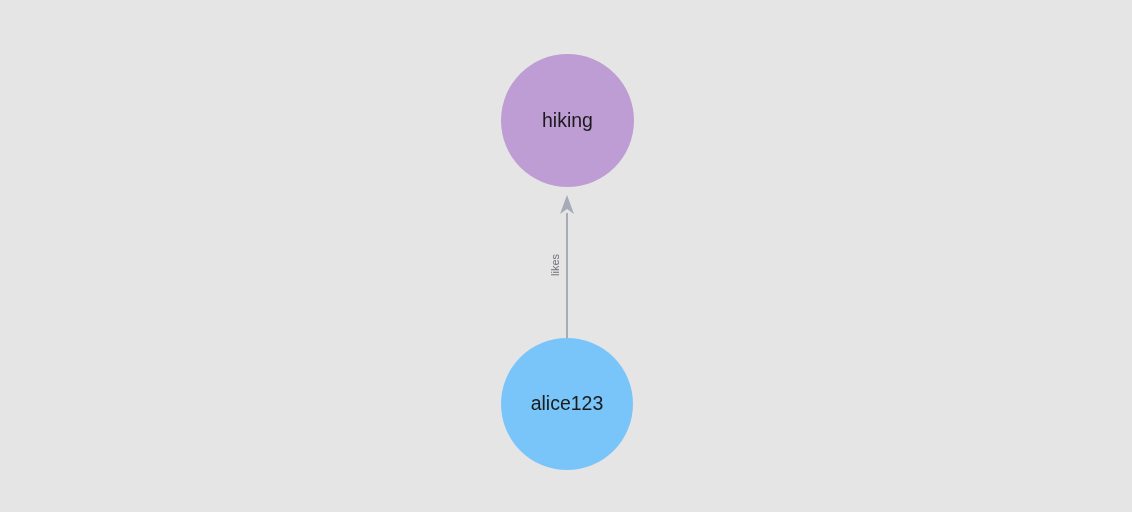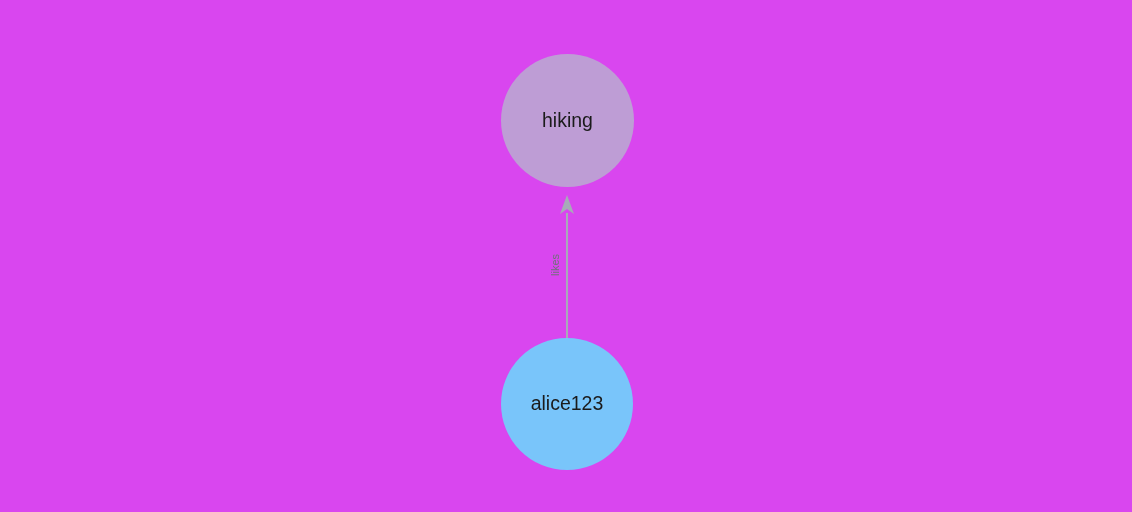--- a/index.html
+++ b/index.html
@@ -46,21 +46,21 @@
     font-family: "Liberation Sans", sans-serif;
     font-size: 11px;
     fill: #6f7277;
     text-anchor: middle;
     dominant-baseline: middle;
   }
 </style>
 </head>
 <body>
 
-<div id="graph-canvas" style="background: #d946ef; text-decoration: underline;">
+<div id="graph-canvas" style="background: #e5e5e5; text-decoration: underline;">
   <svg id="graph-svg" viewBox="0 0 1132 512">
 
     <g>
       <g>
         <line class="edge-line" x1="567" y1="338" x2="567" y2="213" stroke="#a7abb8" stroke-width="2"></line>
         <polygon class="edge-head" points="567,195 574,214 567,209 560,214" fill="#a7abb8"></polygon>
         <text class="edge-label" transform="translate(556,265) rotate(-90)" x="0" y="0" fill="#6f7277" font-size="11">likes</text>
       </g>
     </g>
 

